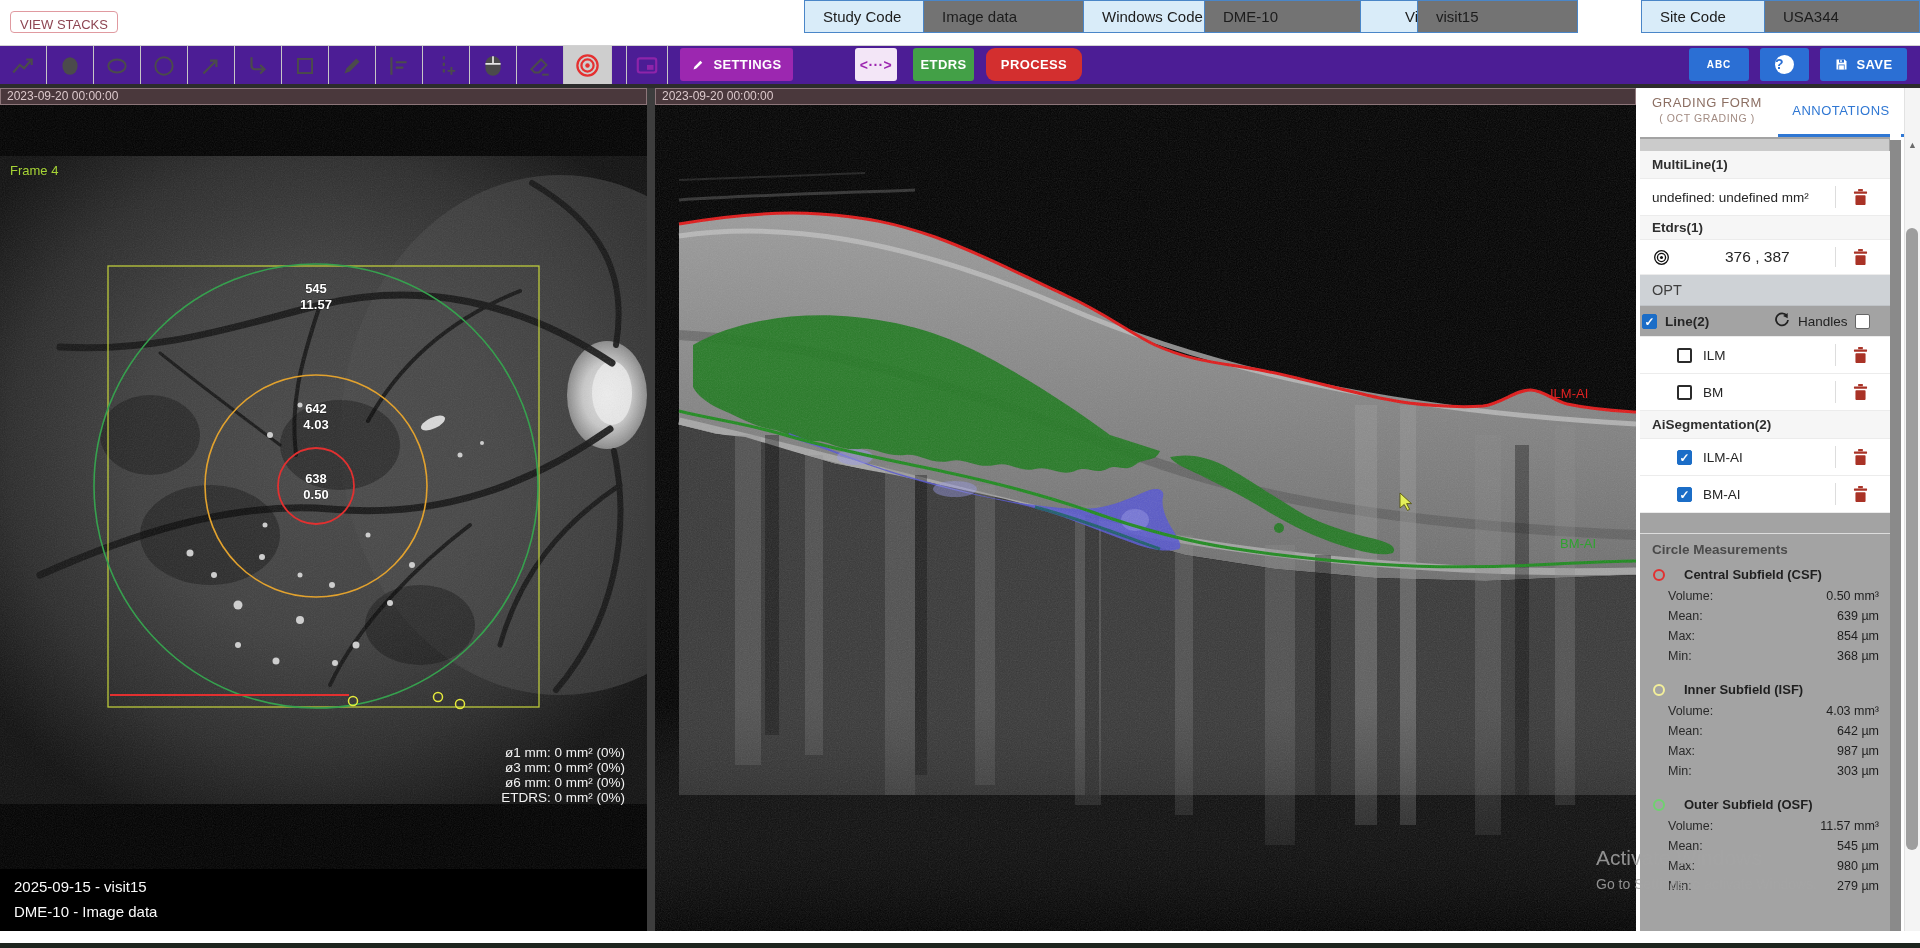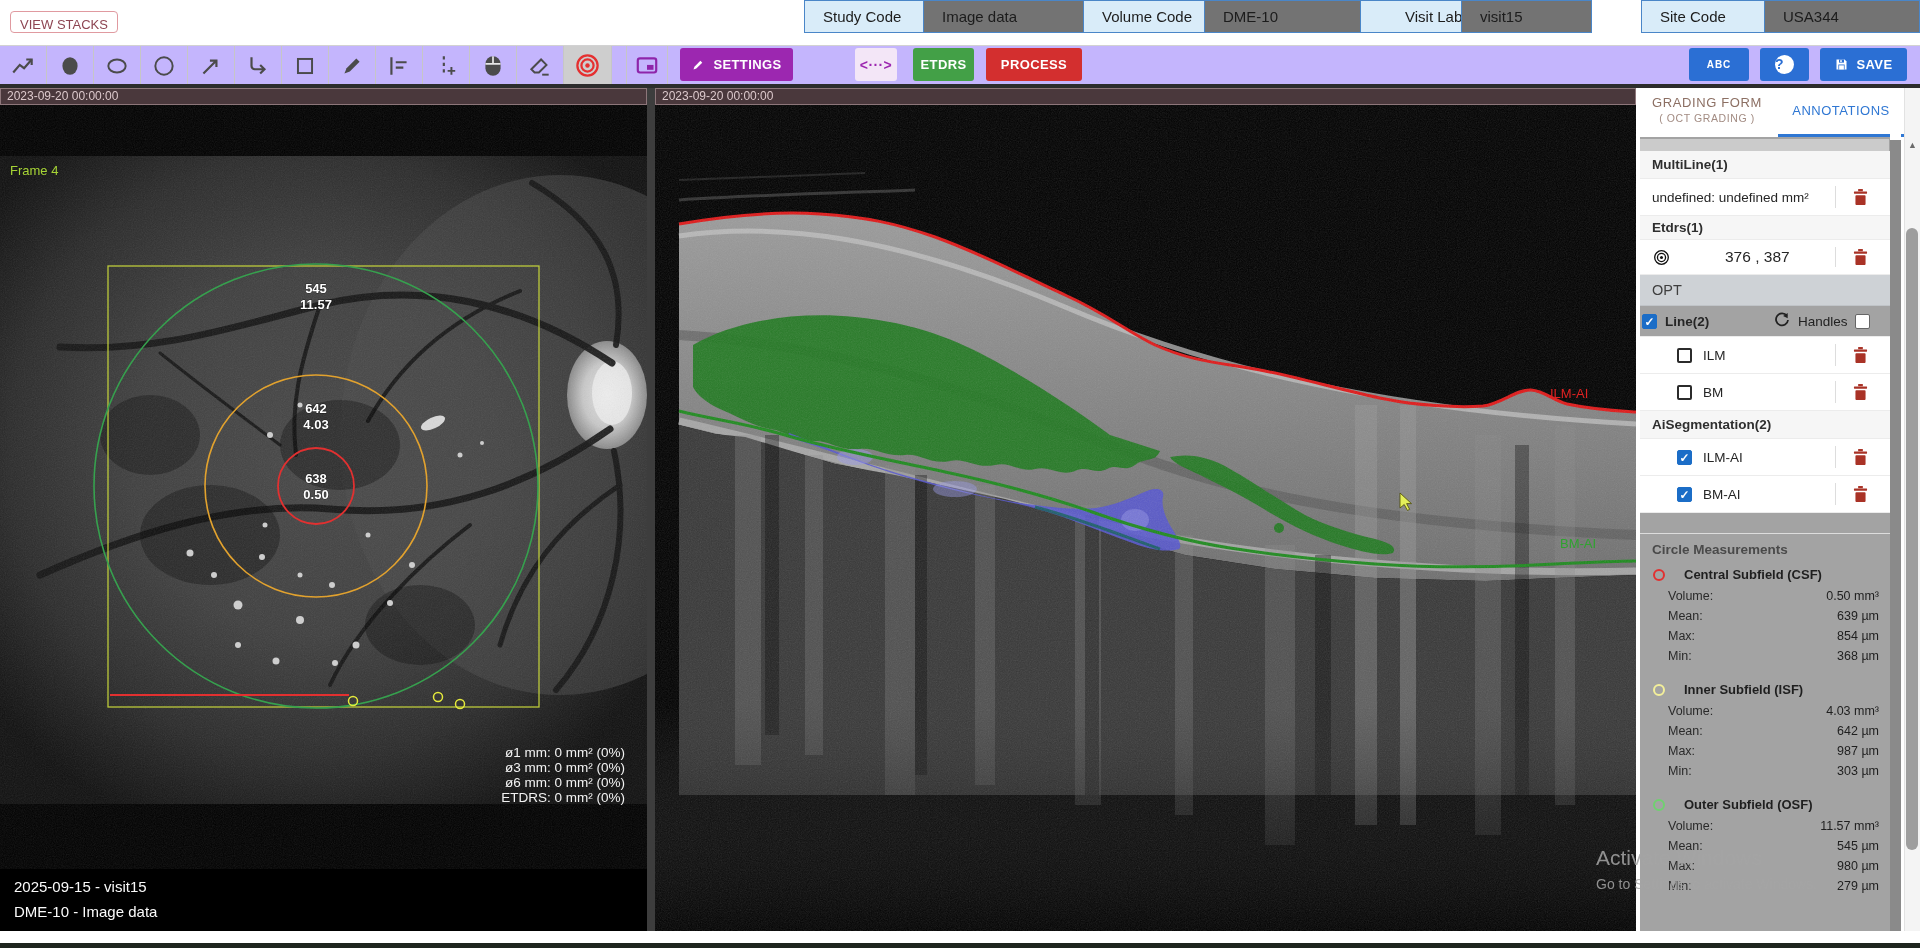--- a/index.html
+++ b/index.html
@@ -10,21 +10,21 @@
 
   
   #view-stacks { left:10px; top:11px; width:108px; height:22px; background:#fff;
     border:1px solid #e09aa0; border-radius:4px; color:#8d4552; font-size:13px;
     text-align:center; line-height:25px; cursor:pointer; }
   .hdr-field { top:0; height:33px; border:1px solid #4a86c8; font-size:15px;
     line-height:31px; padding-left:18px; color:#1c1c1c; background:#d9ecf9; }
   .hdr-field.val { background:#737373; }
 
   
-  #toolbar { top:45px; left:0; width:1920px; height:39px; background:#c4b5fd;
+  #toolbar { top:45px; left:0; width:1920px; height:39px; background:#4c1d95;
     border-top:1px solid #d2d2d2; }
   .tool-cell { top:0; height:39px; width:47px; border-right:1px solid #c6c6c6;
     display:flex; align-items:center; justify-content:center; cursor:pointer; }
   .tool-cell.selected { background:#cecece; }
   .tbtn { top:2px; height:33px; border-radius:3px; color:#fff; font-size:13px;
     font-weight:bold; display:flex; align-items:center; justify-content:center;
     cursor:pointer; letter-spacing:.4px; }
   #darkline { top:84px; left:0; width:1920px; height:4px; background:#2c2c2c; }
 
   
@@ -96,24 +96,24 @@
 </style>
 </head>
 <body>
 
 <div id="app">
 
   <div class="abs" id="view-stacks">VIEW STACKS</div>
 
   <div class="abs hdr-field" style="left:804px;width:120px;">Study Code</div>
   <div class="abs hdr-field val" style="left:923px;width:161px;">Image data</div>
-  <div class="abs hdr-field" style="left:1083px;width:122px;">Volume Code</div>
+  <div class="abs hdr-field" style="left:1083px;width:122px;">Windows Code</div>
   <div class="abs hdr-field val" style="left:1204px;width:157px;">DME-10</div>
   <div class="abs hdr-field" style="left:1360px;width:122px;padding-left:44px;">Visit Label</div>
-  <div class="abs hdr-field val" style="left:1417px;width:131px;margin-left:44px;">visit15</div>
+  <div class="abs hdr-field val" style="left:1417px;width:161px;">visit15</div>
   <div class="abs hdr-field" style="left:1641px;width:124px;">Site Code</div>
   <div class="abs hdr-field val" style="left:1764px;width:156px;">USA344</div>
 
   <div class="abs" id="toolbar">
     <div class="abs tool-cell" style="left:0px">
         <svg width="26" height="26" viewBox="0 0 24 24">
           <path d="M3 18 L9 11 L13 14 L20 6" stroke="#4b4b4b" stroke-width="2" fill="none"></path>
           <path d="M15 6 h5 v5" stroke="#4b4b4b" stroke-width="2" fill="none"></path>
         </svg>
       </div>
@@ -200,21 +200,21 @@
         <div class="knob"></div>
       </div>
 
     <div class="abs tbtn" style="left:855px;width:42px;background:#f3e6f7;color:#9c27b0;font-size:14px;">
       <span>&lt;···&gt;</span>
     </div>
 
     <div class="abs tbtn" style="left:913px;width:61px;background:#43a047;">
         <span>ETDRS</span>
       </div>
-    <div class="abs tbtn" style="left:986px;width:96px;background:#d32f2f;">
+    <div class="abs tbtn" style="left:986px;width:96px;background:#d32f2f;border-radius:9px;">
         <span>PROCESS</span>
       </div>
 
     <div class="abs tbtn" style="left:1689px;width:60px;background:#2b6fd4;font-size:10px;letter-spacing:1px;">
         <span>ABC</span>
       </div>
     <div class="abs tbtn" style="left:1760px;width:49px;background:#2b6fd4;">
       <span style="width:19px;height:19px;border-radius:50%;background:#fff;color:#2b6fd4;font-size:14px;line-height:19px;">?</span>
     </div>
     <div class="abs tbtn" style="left:1820px;width:87px;background:#2b6fd4;">

